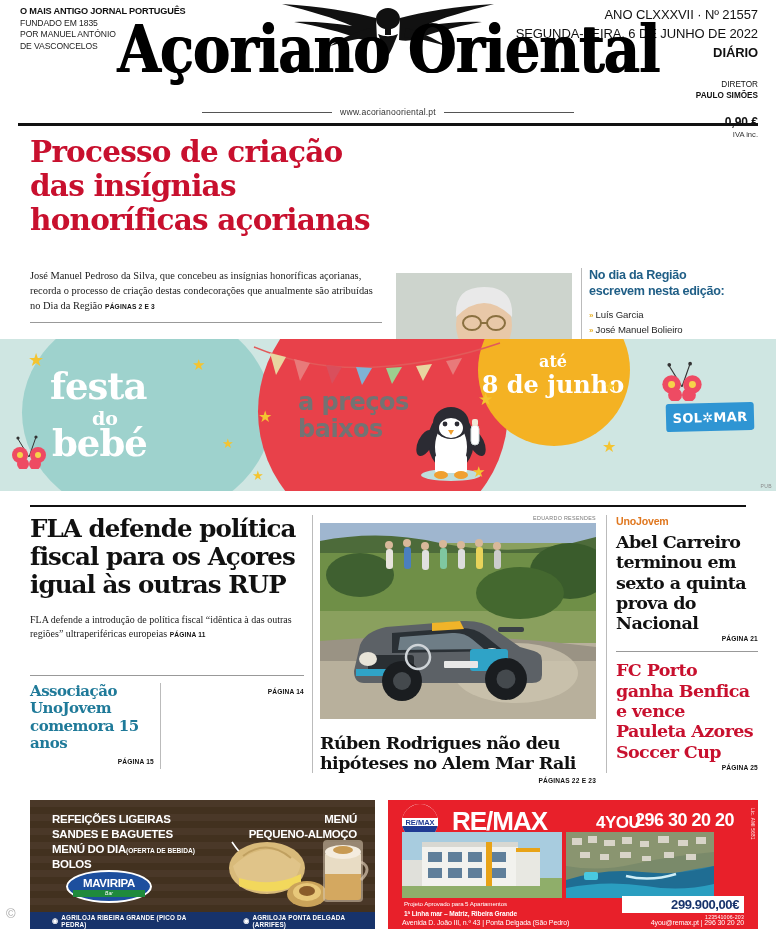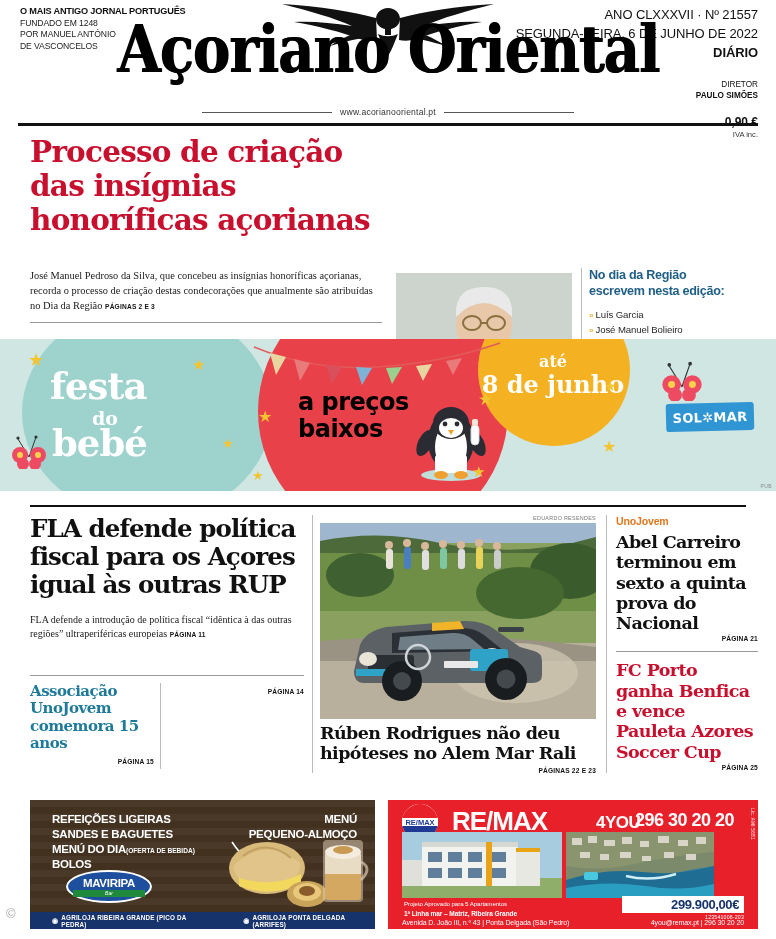--- a/index.html
+++ b/index.html
@@ -123,21 +123,21 @@
     font-family:"DejaVu Serif", serif; font-weight:bold; color:#fff;
     font-size:19px;
   }
   .banner .t-bebe {
     position:absolute; left:52px; top:82px;
     font-family:"DejaVu Serif", serif; font-weight:bold; color:#fff;
     font-size:37px; letter-spacing:-1px;
   }
   .banner .t-precos {
     position:absolute; left:298px; top:50px; width:160px;
-    font-family:"DejaVu Sans", sans-serif; font-weight:bold; color:#000000;
+    font-family:"DejaVu Sans", sans-serif; font-weight:bold; color:#737373;
     font-size:24px; line-height:1.12; letter-spacing:-0.5px;
   }
   .banner .t-ate {
     position:absolute; left:488px; top:14px; width:130px; text-align:center;
     font-family:"DejaVu Serif", serif; font-weight:bold; color:#fff;
     font-size:16px; line-height:1.12;
   }
   .banner .t-data {
     position:absolute; left:478px; top:31px; width:150px; text-align:center;
     font-family:"DejaVu Serif", serif; font-weight:bold; color:#fff;
@@ -187,21 +187,21 @@
     font-size:15px; line-height:1.16; letter-spacing:-0.5px;
   }
   .twocol .c1 h4 { color:#1f7a99; }
   .twocol .c2 h4 { color:#111; }
   .twocol .pg { margin-top:5px; text-align:right; }
 
   .rally { position:absolute; left:320px; top:18px; width:276px; }
   .rally .credit { text-align:right; font-size:5.4px; color:#777; letter-spacing:0.3px; margin-bottom:2px; }
   .rally .photo { width:276px; height:196px; overflow:hidden; background:#7f8b62; position:relative; }
   .rally h3 {
-    margin-top:4px;
+    margin-top:14px;
     font-family:"DejaVu Serif", serif; font-weight:bold; color:#111;
     font-size:17.5px; line-height:1.16; letter-spacing:-0.6px;
   }
   .rally .pg { margin-top:3px; text-align:right; }
 
   .mid-vr1 { position:absolute; left:312px; top:18px; width:1px; height:258px; background:#bbb; }
   .mid-vr2 { position:absolute; left:606px; top:18px; width:1px; height:258px; background:#bbb; }
 
   .desporto { position:absolute; left:616px; top:18px; width:142px; }
   .desporto .kicker {
@@ -325,21 +325,21 @@
 </head>
 <body>
 
 <div class="page">
 
   <div class="masthead">
 
     <div class="mh-left">
       <div class="tagline">O MAIS ANTIGO JORNAL PORTUGUÊS</div>
       <div class="founded">
-        <div>FUNDADO EM 1248</div>
+        <div>FUNDADO EM 1835</div>
         <div>POR MANUEL ANTÓNIO</div>
         <div>DE VASCONCELOS</div>
       </div>
     </div>
 
     <svg class="eagle" width="260" height="66" viewBox="0 0 260 66">
       <g fill="#111">
         <path d="M130 10 c-7 0 -12 5 -12 11 c0 5 4 9 9 10 l0 6 l6 0 l0 -6 c5 -1 9 -5 9 -10 c0 -6 -5 -11 -12 -11z"></path>
         <path d="M118 20 C95 14 62 8 24 6 c28 7 52 14 70 22 c-20 -3 -40 -5 -58 -4 c24 4 47 10 66 17 c6 2 12 2 17 1 z"></path>
         <path d="M142 20 C165 14 198 8 236 6 c-28 7 -52 14 -70 22 c20 -3 40 -5 58 -4 c-24 4 -47 10 -66 17 c-6 2 -12 2 -17 1 z"></path>

